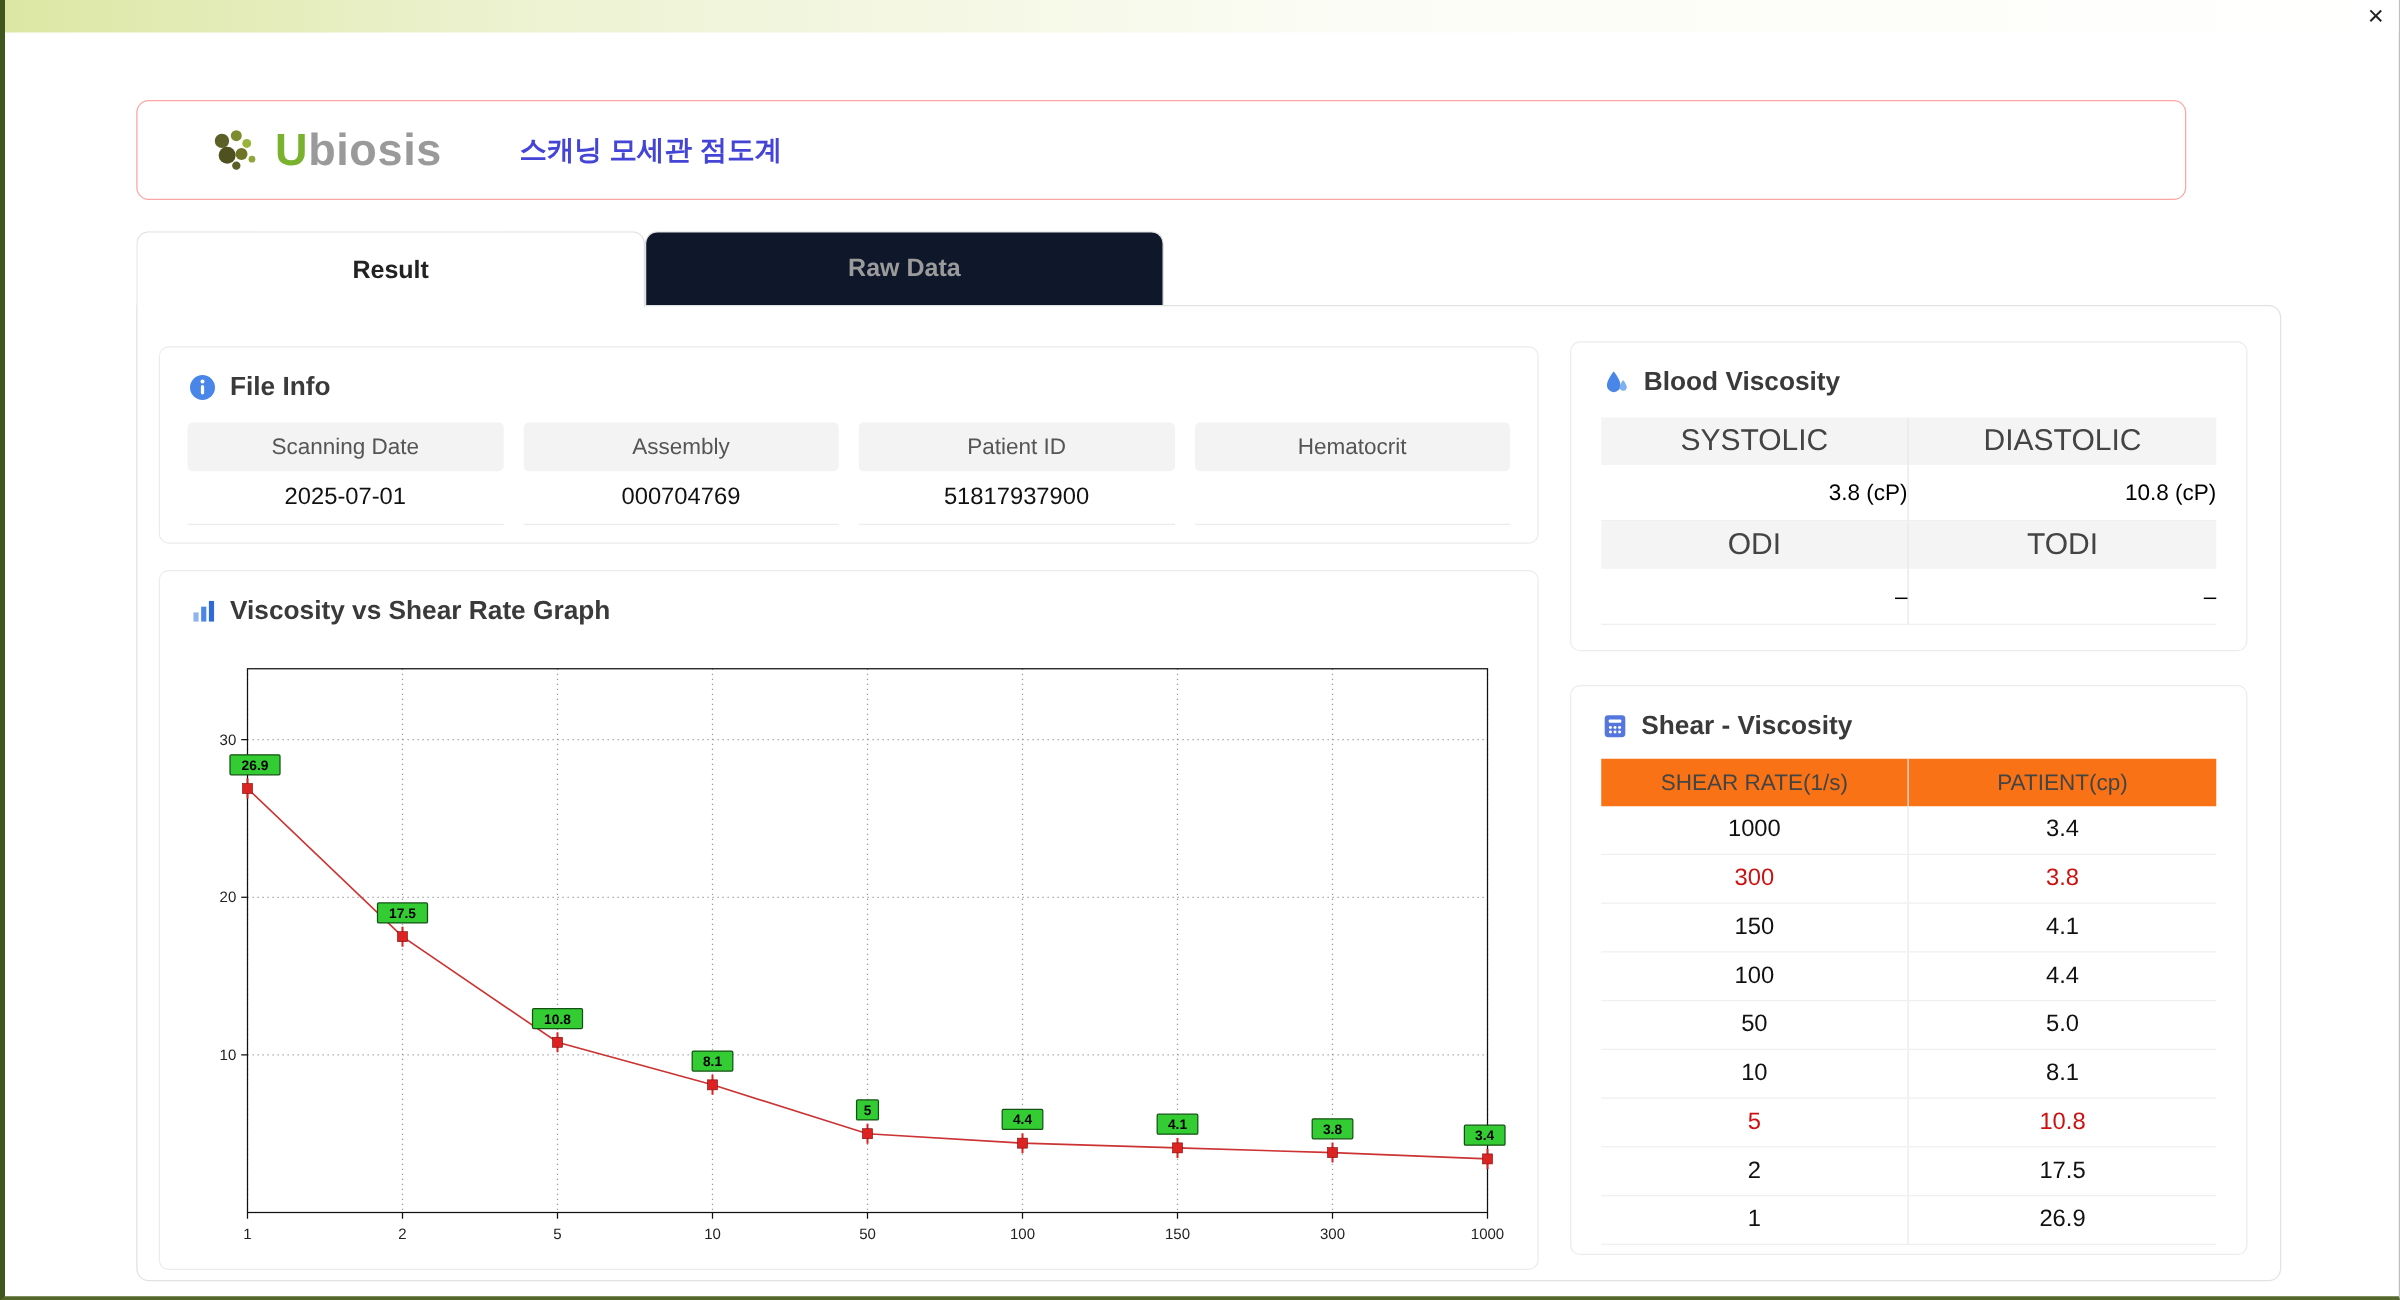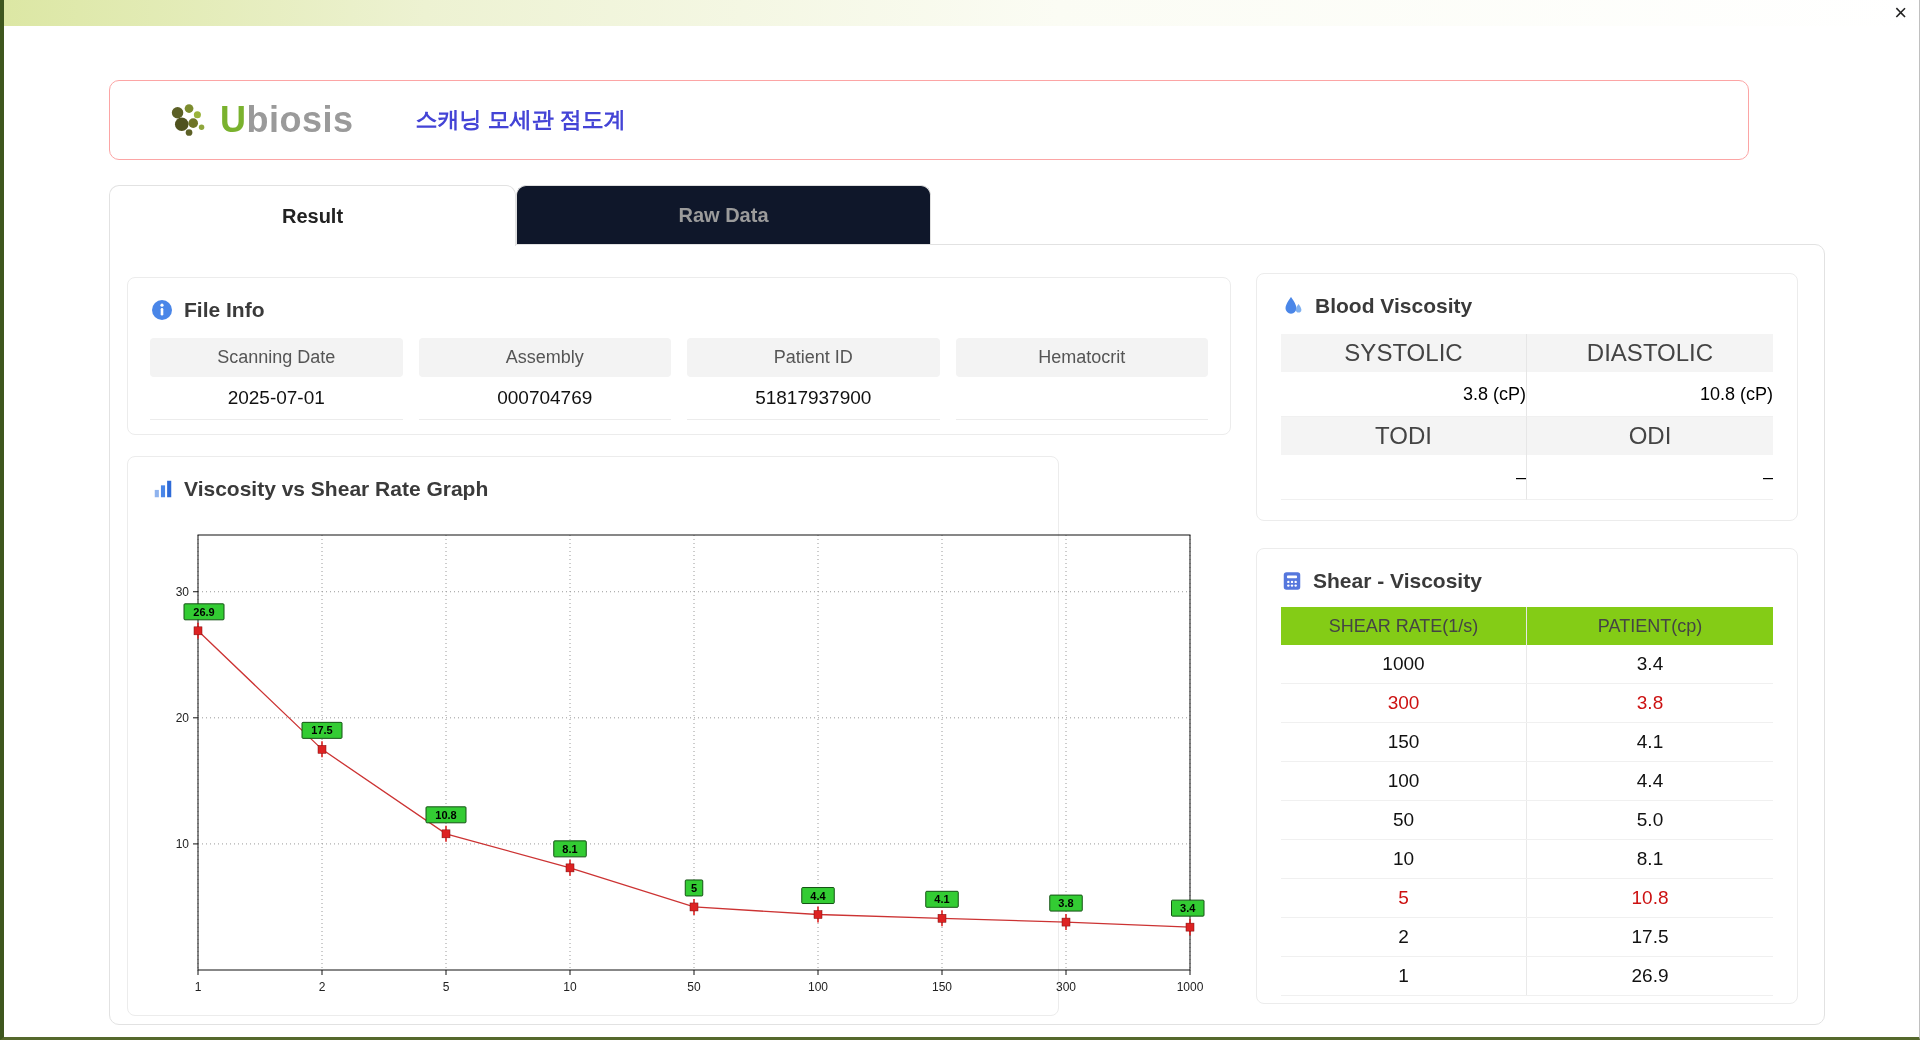--- a/index.html
+++ b/index.html
@@ -30,21 +30,21 @@
   .card{position:absolute;background:#fff;border:1px solid #ececec;border-radius:8px;box-sizing:border-box;}
   .card-title{display:flex;align-items:center;gap:10px;font-size:21px;font-weight:bold;color:#3a3a3a;}
   
   .file-info{left:17px;top:32px;width:1104px;height:158px;padding:20px 22px;}
   .fields{display:flex;gap:16px;margin-top:16px;}
   .field{flex:1;}
   .field-label{background:#f3f3f3;border-radius:4px;height:39px;line-height:39px;text-align:center;
     font-size:18px;color:#555;}
   .field-value{height:42px;line-height:42px;text-align:center;font-size:19px;color:#111;border-bottom:1px solid #ececec;}
   
-  .graph-card{left:17px;top:211px;width:932px;height:560px;padding:20px 0 0 0;}
+  .graph-card{left:17px;top:211px;width:1104px;height:560px;padding:20px 0 0 0;}
   .graph-card .card-title{padding-left:24px;}
   .chart-svg{display:block;margin-top:16px;}
   .grid-line{stroke:#9a9a9a;stroke-width:1;stroke-dasharray:1 3;}
   .plot-border{fill:none;stroke:#111;stroke-width:1;}
   .data-line{fill:none;stroke-width:1.3;}
   .marker{stroke:#7d0f0f;stroke-width:.5;}
   .marker-line{stroke-width:1.6;}
   .lbl-box{stroke:#145214;stroke-width:1;}
   .lbl-text{fill:#000;font-size:11px;font-weight:bold;text-anchor:middle;}
   .ytick{fill:#222;font-size:12px;text-anchor:end;}
@@ -52,21 +52,21 @@
   .axis-tick{stroke:#111;stroke-width:1;}
   
   .bv-card{left:1146px;top:28px;width:542px;height:248px;padding:20px 24px;}
   .bv-grid{display:grid;grid-template-columns:1fr 1fr;margin-top:16px;}
   .bv-h{background:#f4f4f4;height:38px;line-height:38px;text-align:center;font-size:24px;color:#444;}
   .bv-v{height:44px;line-height:44px;text-align:right;font-size:18px;color:#000000;border-bottom:1px solid #f0f0f0;}
   .bv-grid > div:nth-child(odd){border-right:1px solid #e6e6e6;}
   
   .sv-card{left:1146px;top:303px;width:542px;height:456px;padding:20px 24px;}
   .sv-table{margin-top:14px;}
-  .sv-head{display:grid;grid-template-columns:1fr 1fr;background:#84cc16;}
+  .sv-head{display:grid;grid-template-columns:1fr 1fr;background:#f97316;}
   .sv-th{height:38px;line-height:38px;text-align:center;font-size:18px;color:#444;}
   .sv-head .sv-th:first-child{border-right:1px solid #e6e6e6;}
   .sv-row{display:grid;grid-template-columns:1fr 1fr;border-bottom:1px solid #f0f0f0;}
   .sv-cell{height:38px;line-height:38px;text-align:center;font-size:19px;color:#111;}
   .sv-row .sv-cell:first-child{border-right:1px solid #e9e9e9;}
   .sv-row.hl .sv-cell{color:#cc1111;}
 </style>
 </head>
 <body>
 
@@ -221,22 +221,22 @@
         <path d="M10 3 C10 3 4.5 10 4.5 14.2 A5.5 5.5 0 0 0 15.5 14.2 C15.5 10 10 3 10 3 Z" fill="#4a86e8"></path>
         <path d="M17.5 10 C17.5 10 14.8 13.6 14.8 15.8 A2.8 2.8 0 0 0 20.4 15.8 C20.4 13.6 17.5 10 17.5 10 Z" fill="#7fb0f0"></path>
       </svg>
       <span>Blood Viscosity</span>
     </div>
     <div class="bv-grid">
       <div class="bv-h">SYSTOLIC</div>
       <div class="bv-h">DIASTOLIC</div>
       <div class="bv-v">3.8 (cP)</div>
       <div class="bv-v">10.8 (cP)</div>
+      <div class="bv-h">ODI</div>
       <div class="bv-h">TODI</div>
-      <div class="bv-h">ODI</div>
       <div class="bv-v">–</div>
       <div class="bv-v">–</div>
     </div>
   </div>
 
   <div class="card sv-card">
     <div class="card-title">
       <svg width="22" height="22" viewBox="0 0 24 24">
         <rect x="3" y="2.5" width="18" height="19" rx="3" fill="#5577dd"></rect>
         <rect x="6.5" y="6" width="11" height="3" rx="1" fill="#fff"></rect>

